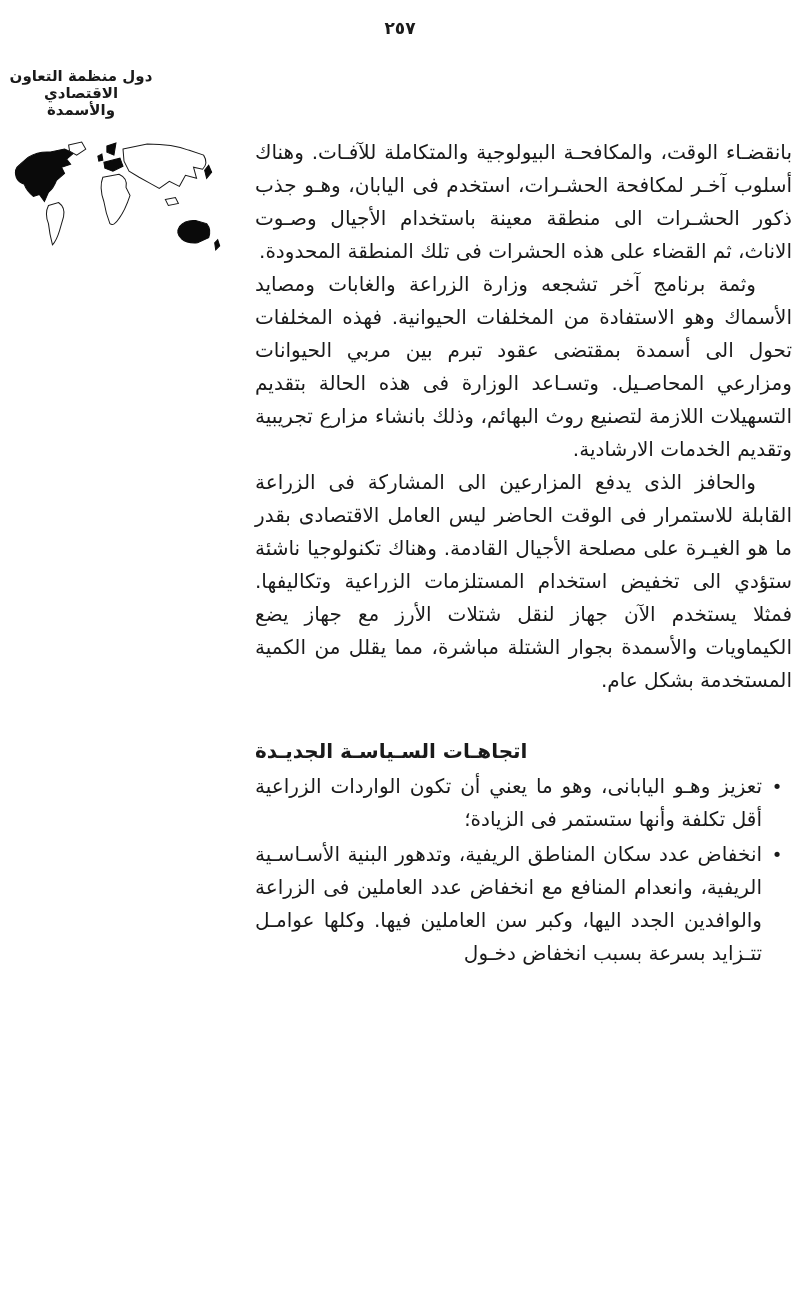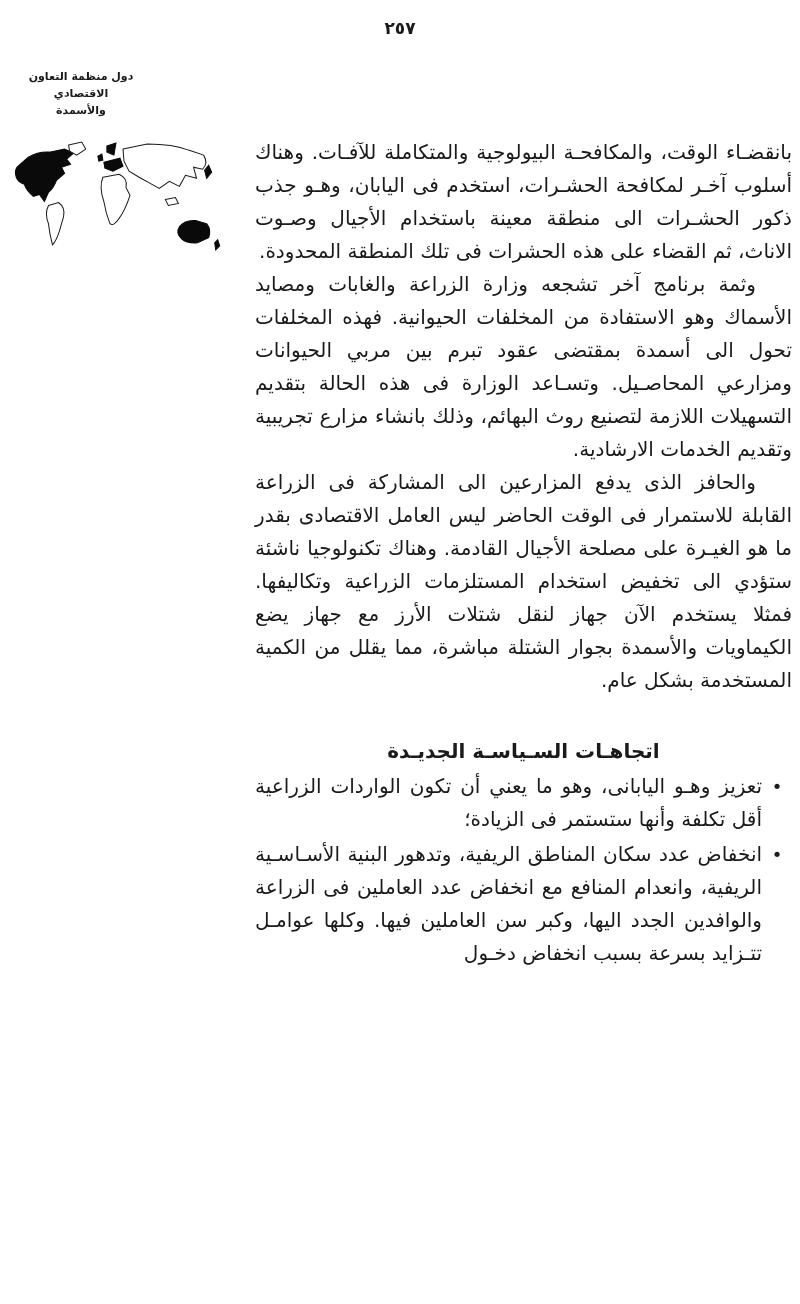--- a/index.html
+++ b/index.html
@@ -23,21 +23,21 @@
   .sidebar {
     position: absolute;
     top: 68px;
     left: 6px;
     width: 235px;
   }
   .map-caption {
     width: 150px;
     direction: rtl;
     text-align: center;
-    font-size: 11px;
+    font-size: 15px;
     font-weight: bold;
     line-height: 17px;
     margin-bottom: 18px;
   }
   .world-map {
     width: 232px;
     height: 136px;
     display: block;
   }
   .main-column {
@@ -50,21 +50,21 @@
     font-size: 20px;
     line-height: 33px;
   }
   .para { text-indent: 0; }
   .para.indent { text-indent: 1.8em; }
   .section-heading {
     font-weight: bold;
     font-size: 20px;
     margin-top: 38px;
     margin-bottom: 2px;
-    text-align: center;
+    text-align: left;
   }
   .bullet-item {
     display: flex;
     direction: rtl;
     margin-top: 2px;
   }
   .bullet-marker {
     width: 30px;
     flex: 0 0 30px;
     text-align: center;

